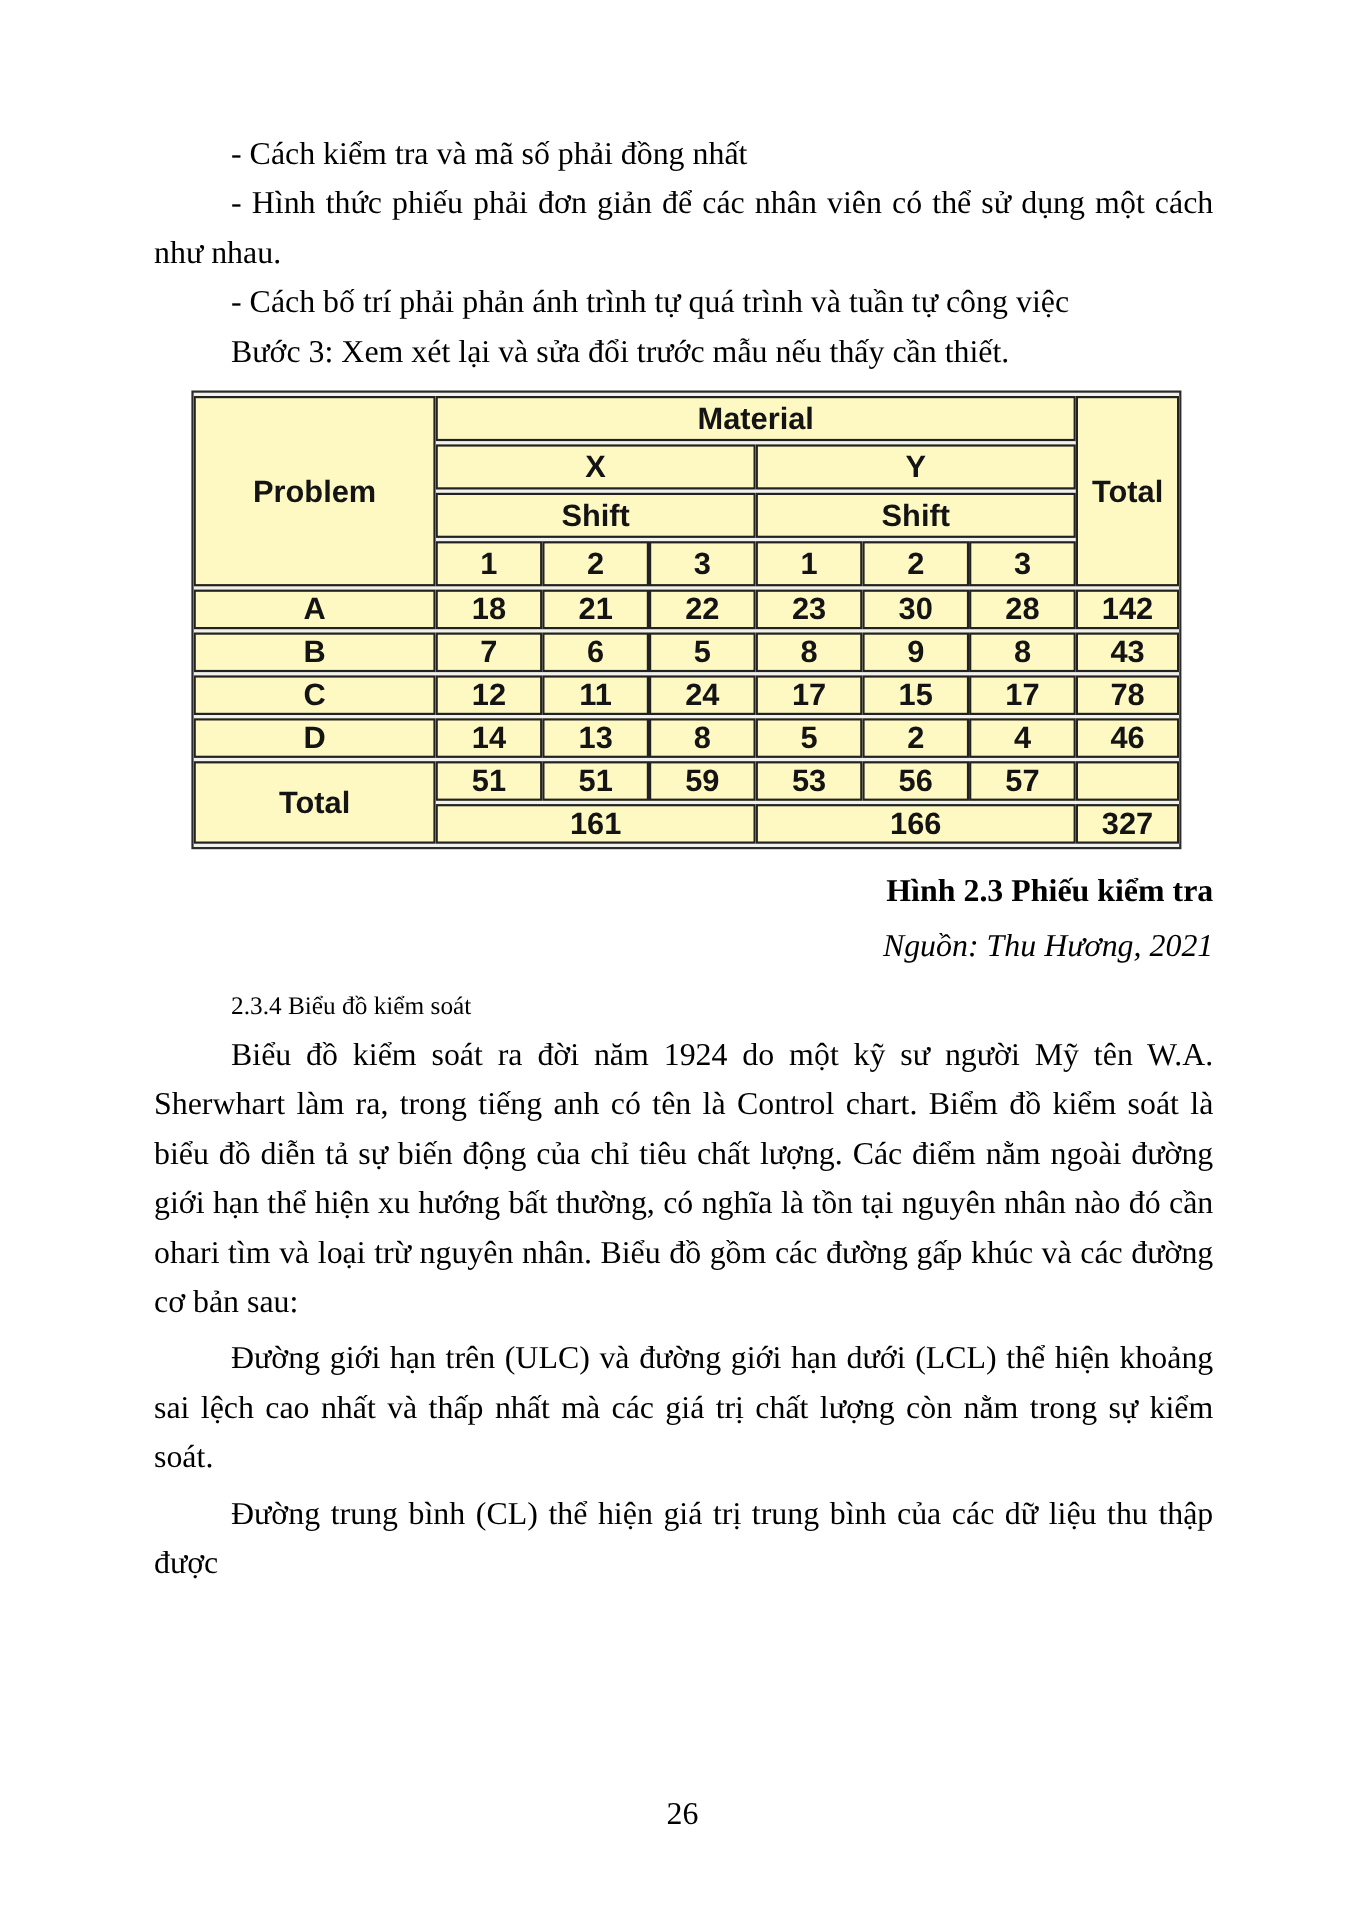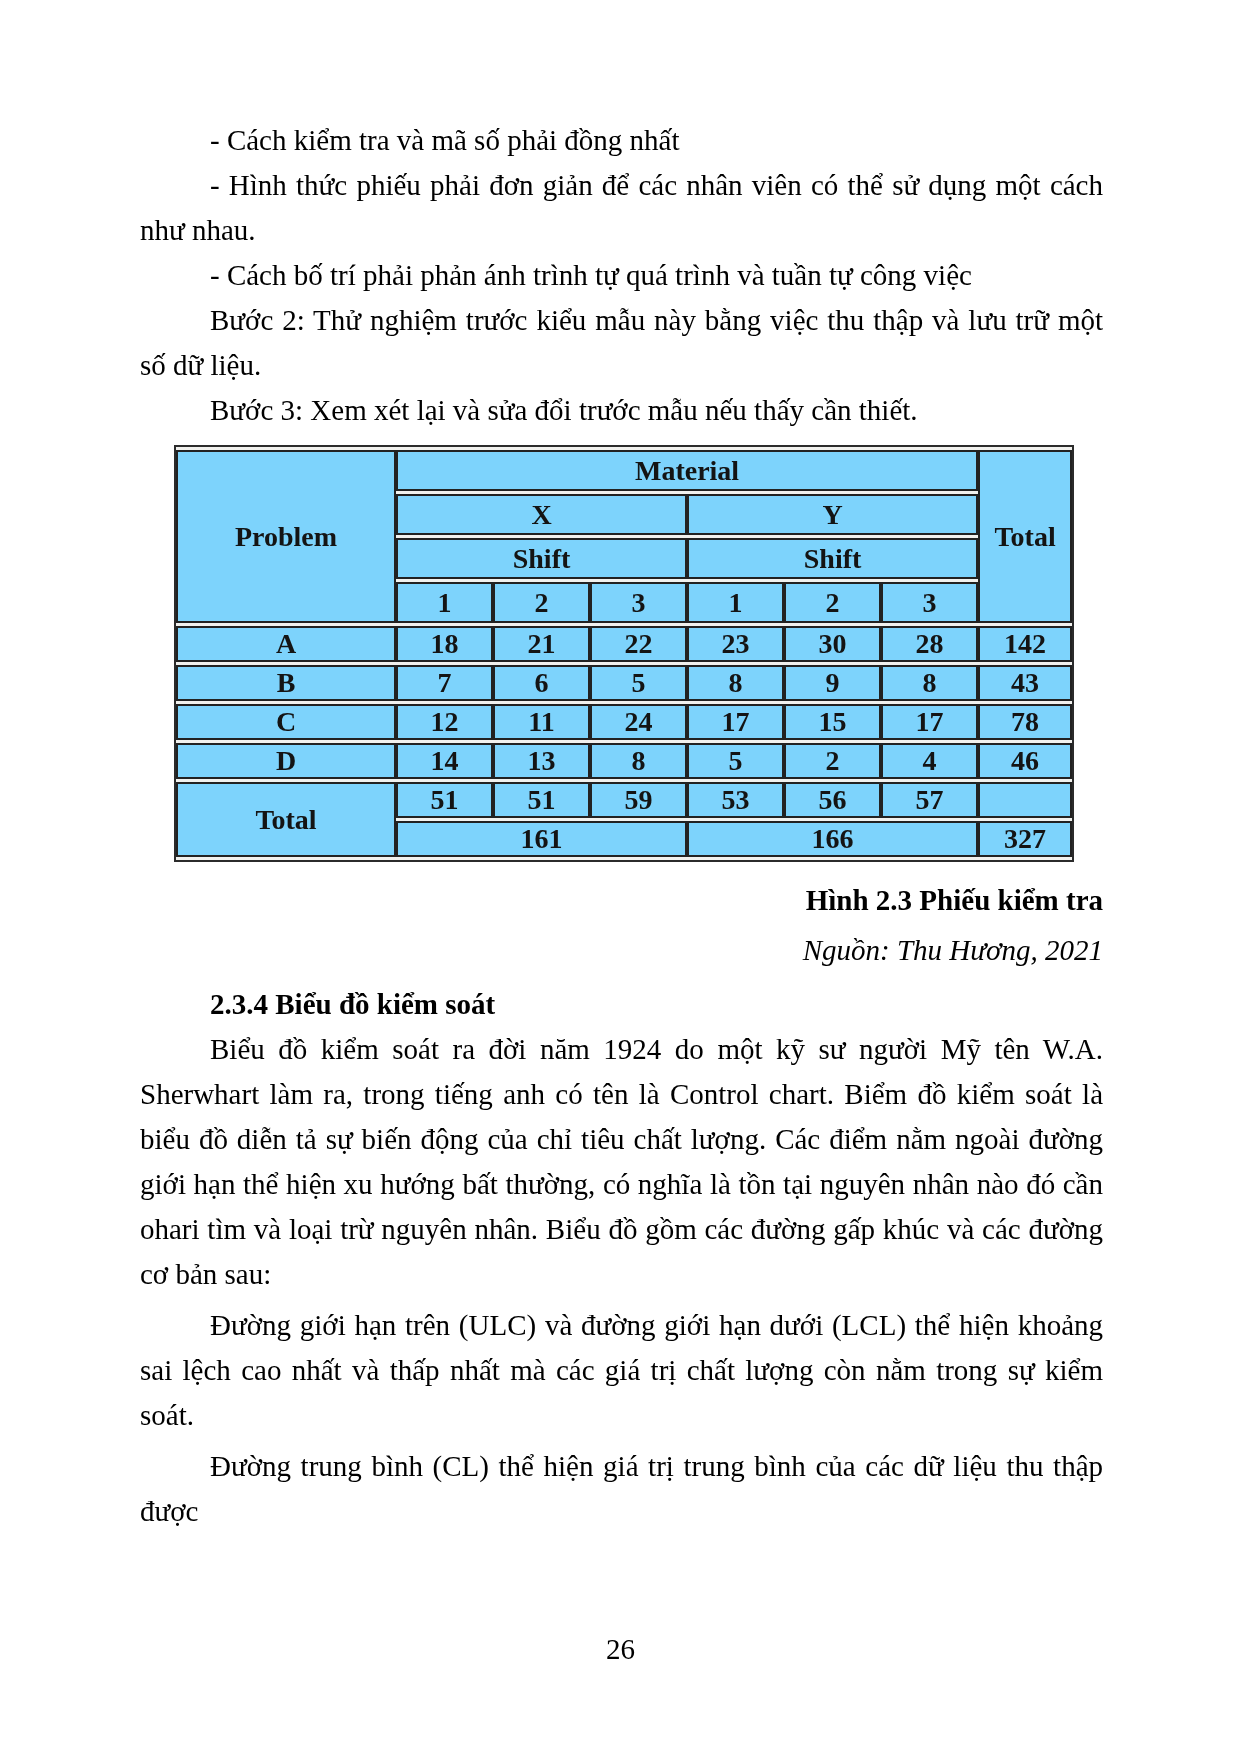--- a/index.html
+++ b/index.html
@@ -22,53 +22,52 @@
     box-sizing:border-box;
   }
   table.check-sheet{
     width:100%;table-layout:fixed;
     border-collapse:separate;border-spacing:0 3px;
     font-family:"Liberation Sans","DejaVu Sans",sans-serif;
     font-weight:bold;font-size:28px;color:#141414;
     text-align:center;
   }
   table.check-sheet td{
-    border:2px solid #222222;background:#7dd3fc;
-    padding:0;vertical-align:middle;overflow:hidden;font-family:Liberation Serif, serif;
+    border:2px solid #222222;background:#fef9c3;
+    padding:0;vertical-align:middle;overflow:hidden;
   }
   tr.hrow td{height:37px;}
   tr.drow td{height:32px;}
   td.gray{background:#bdbdbd;}
   .fig-caption{
     font-size:29px;font-weight:bold;text-align:right;
     margin:18px 0 0 0;line-height:40px;
   }
   .fig-source{
     font-size:29px;font-style:italic;text-align:right;
     margin:10px 0 0 0;line-height:40px;
   }
   .sec-heading{
-    font-size:29px;font-weight:bold;margin:12px 0 0 0;
+    font-size:23px;font-weight:normal;margin:12px 0 0 0;
     line-height:45px;text-indent:70px;
   }
   .sec-par{margin-top:6px;}
   .page-number{
     position:absolute;left:0;top:1632px;width:100%;
     text-align:center;font-size:29px;line-height:34px;
   }
 </style>
 </head>
 <body>
 
 <div class="content">
 
   <p class="body-par">- Cách kiểm tra và mã số phải đồng nhất</p>
   <p class="body-par">- Hình thức phiếu phải đơn giản để các nhân viên có thể sử dụng một cách như nhau.</p>
   <p class="body-par">- Cách bố trí phải phản ánh trình tự quá trình và tuần tự công việc</p>
-  <p class="body-par">Bước 2: Thử nghiệm trước kiểu mẫu này bằng việc thu thập và lưu trữ một số dữ liệu.</p>
   <p class="body-par">Bước 3: Xem xét lại và sửa đổi trước mẫu nếu thấy cần thiết.</p>
 
   <div class="figure-wrap">
     <div class="tbl-frame">
       <table class="check-sheet">
         <colgroup>
           <col style="width:220px">
             <col style="width:97px">
             <col style="width:97px">
             <col style="width:97px">

